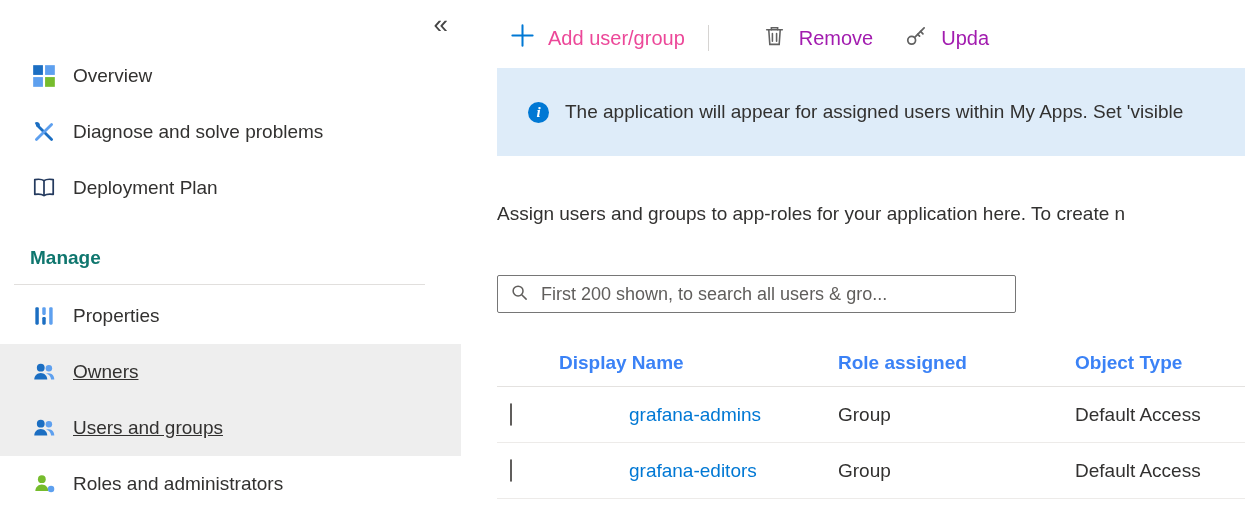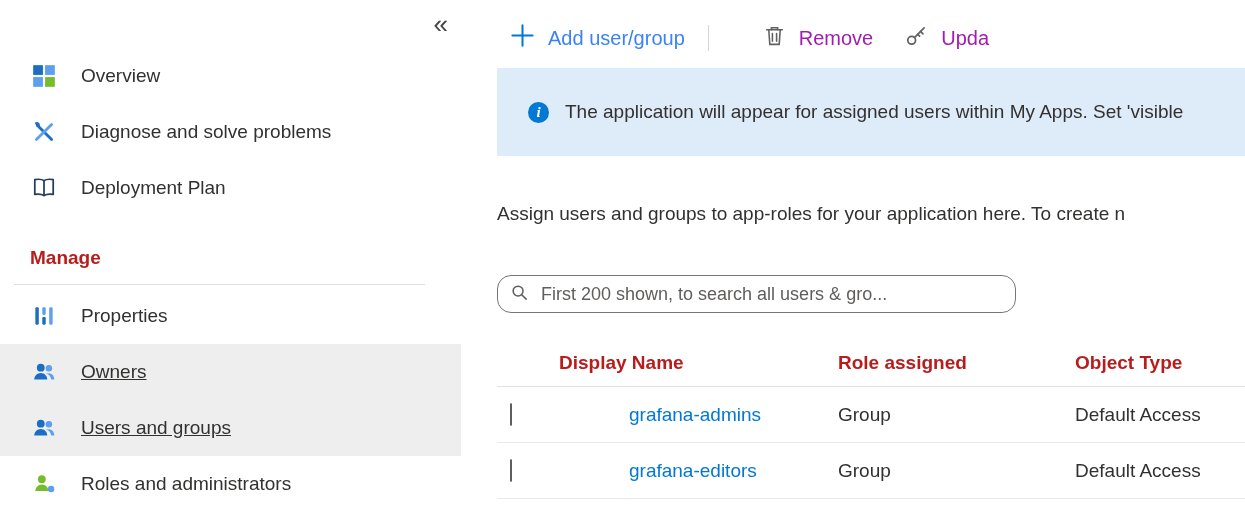--- a/index.html
+++ b/index.html
@@ -8,49 +8,49 @@
     width:1245px; height:515px; overflow:hidden;
     font-family:"Liberation Sans","DejaVu Sans",sans-serif;
     color:#323130; background:#ffffff;
   }
   .app { display:flex; width:1245px; height:515px; }
 
   
   .sidebar { width:461px; flex-shrink:0; background:#fff; }
   .collapse-row { height:48px; display:flex; justify-content:flex-end; align-items:center; padding-right:16px; }
   .collapse-btn { font-size:26px; color:#444; cursor:pointer; letter-spacing:-3px; line-height:1; user-select:none; }
-  .nav-item { height:56px; display:flex; align-items:center; padding-left:31px; gap:24px; font-size:19px; cursor:pointer; white-space:nowrap; }
+  .nav-item { height:56px; display:flex; align-items:center; padding-left:31px; gap:16px; font-size:19px; cursor:pointer; white-space:nowrap; }
   .nav-item.selected { background:#eeeeee;text-decoration:underline; }
   .nav-item .icon { width:26px; height:26px; flex-shrink:0; display:flex; align-items:center; justify-content:center; }
-  .manage-header { margin-top:16px; height:52px; display:flex; align-items:center; padding-left:30px; font-size:19px; font-weight:700; color:#b91c1c; }
+  .manage-header { margin-top:16px; height:52px; display:flex; align-items:center; padding-left:30px; font-size:19px; font-weight:700; color:#0f766e; }
   .side-rule { border:none; border-top:1px solid #e1dfdd; margin:0 36px 3px 14px; }
 
   
   .main { flex:1; padding-left:36px; overflow:hidden; }
 
   .toolbar { margin-top:18px; height:40px; display:flex; align-items:center; font-size:20px; white-space:nowrap; padding-left:12px; }
   .tb-btn { display:flex; align-items:center; gap:12px; cursor:pointer; flex-shrink:0; }
-  .tb-btn.primary { color:#3b82f6; }
+  .tb-btn.primary { color:#ec4899; }
   .tb-btn.disabled { color:#a19f9d; cursor:default; }
   .tb-btn.gray { color:#a21caf; }
   .tb-spacer { width:30px; flex-shrink:0; }
   .tb-divider { width:1px; height:26px; background:#d6d4d2; margin:0 23px; flex-shrink:0; }
 
   .info-banner { margin-top:10px; height:88px; background:#deecf9; display:flex; align-items:center; padding-left:31px; gap:16px; font-size:19px; color:#323130; overflow:hidden; white-space:nowrap; }
   .info-icon { width:21px; height:21px; border-radius:50%; background:#0078d4; color:#fff; display:flex; align-items:center; justify-content:center; font-size:15px; font-weight:700; flex-shrink:0; font-family:"Liberation Serif",serif; font-style:italic; }
 
   .description { margin-top:47px; font-size:19px; white-space:nowrap; overflow:hidden; }
 
-  .search-box { margin-top:50px; width:519px; height:38px; border:1px solid #767676; border-radius:14px; display:flex; align-items:center; padding:0 10px 0 12px; gap:10px; background:#fff; }
+  .search-box { margin-top:50px; width:519px; height:38px; border:1px solid #767676; border-radius:2px; display:flex; align-items:center; padding:0 10px 0 12px; gap:10px; background:#fff; }
   .search-box input { border:none; outline:none; flex:1; font-size:18px; font-family:inherit; background:transparent; color:#323130; }
   .search-box input::placeholder { color:#605e5c; opacity:1; }
 
   .grid-table { margin-top:26px; }
   .t-header, .t-row { display:grid; grid-template-columns:48px 70px 223px 237px 1fr; align-items:center; }
-  .t-header { height:48px; font-size:19px; font-weight:700; color:#b91c1c; border-bottom:1px solid #e4e2e0; }
+  .t-header { height:48px; font-size:19px; font-weight:700; color:#3b82f6; border-bottom:1px solid #e4e2e0; }
   .th-name { grid-column:2 / 4; padding-left:14px; }
   .t-row { height:56px; font-size:19px; border-bottom:1px solid #edebe9; }
   .checkbox { width:25px; height:25px; border:1px solid #605e5c; border-radius:2px; margin-left:13px; background:#fff; cursor:pointer; }
   .avatar { width:48px; height:48px; border-radius:9px; margin-left:12px; }
   .name-link { color:#0078d4; padding-left:14px; cursor:pointer; white-space:nowrap; }
 </style>
 </head>
 <body>
 
 <div class="app">

